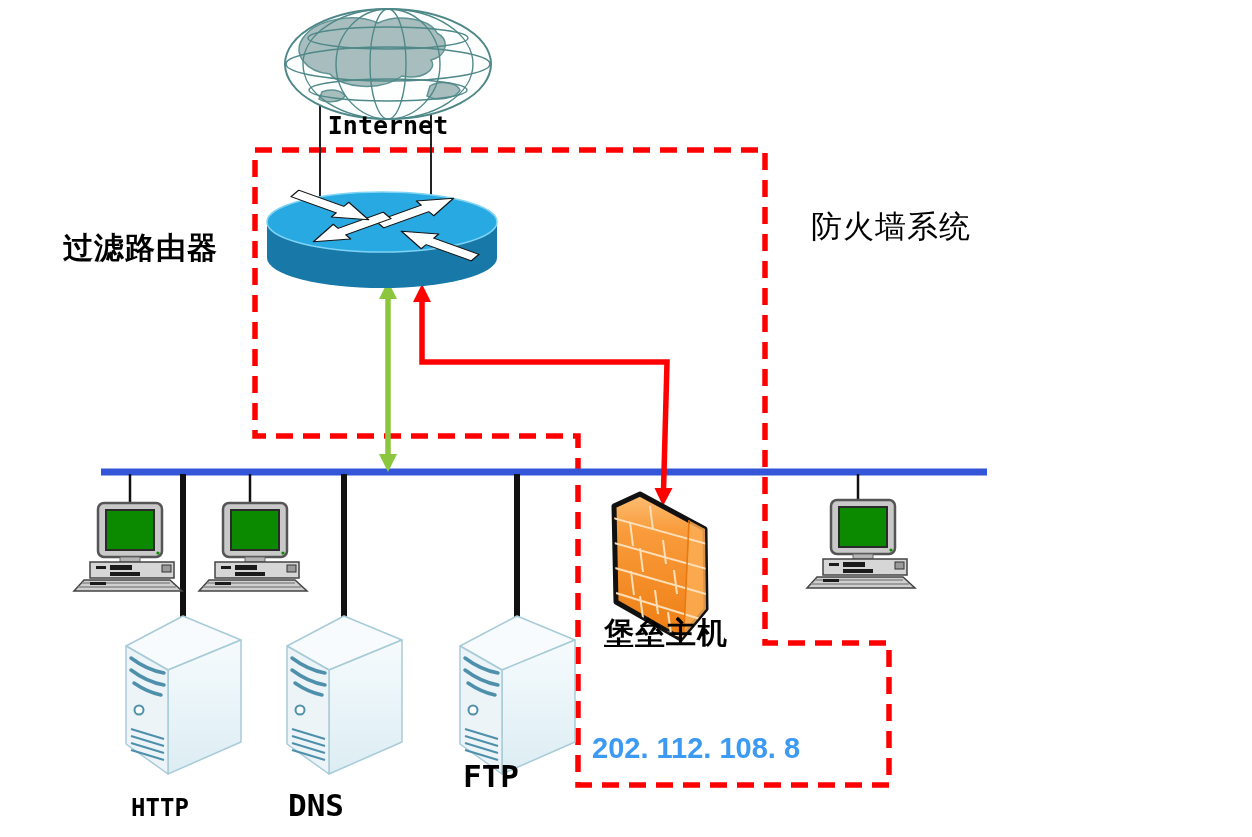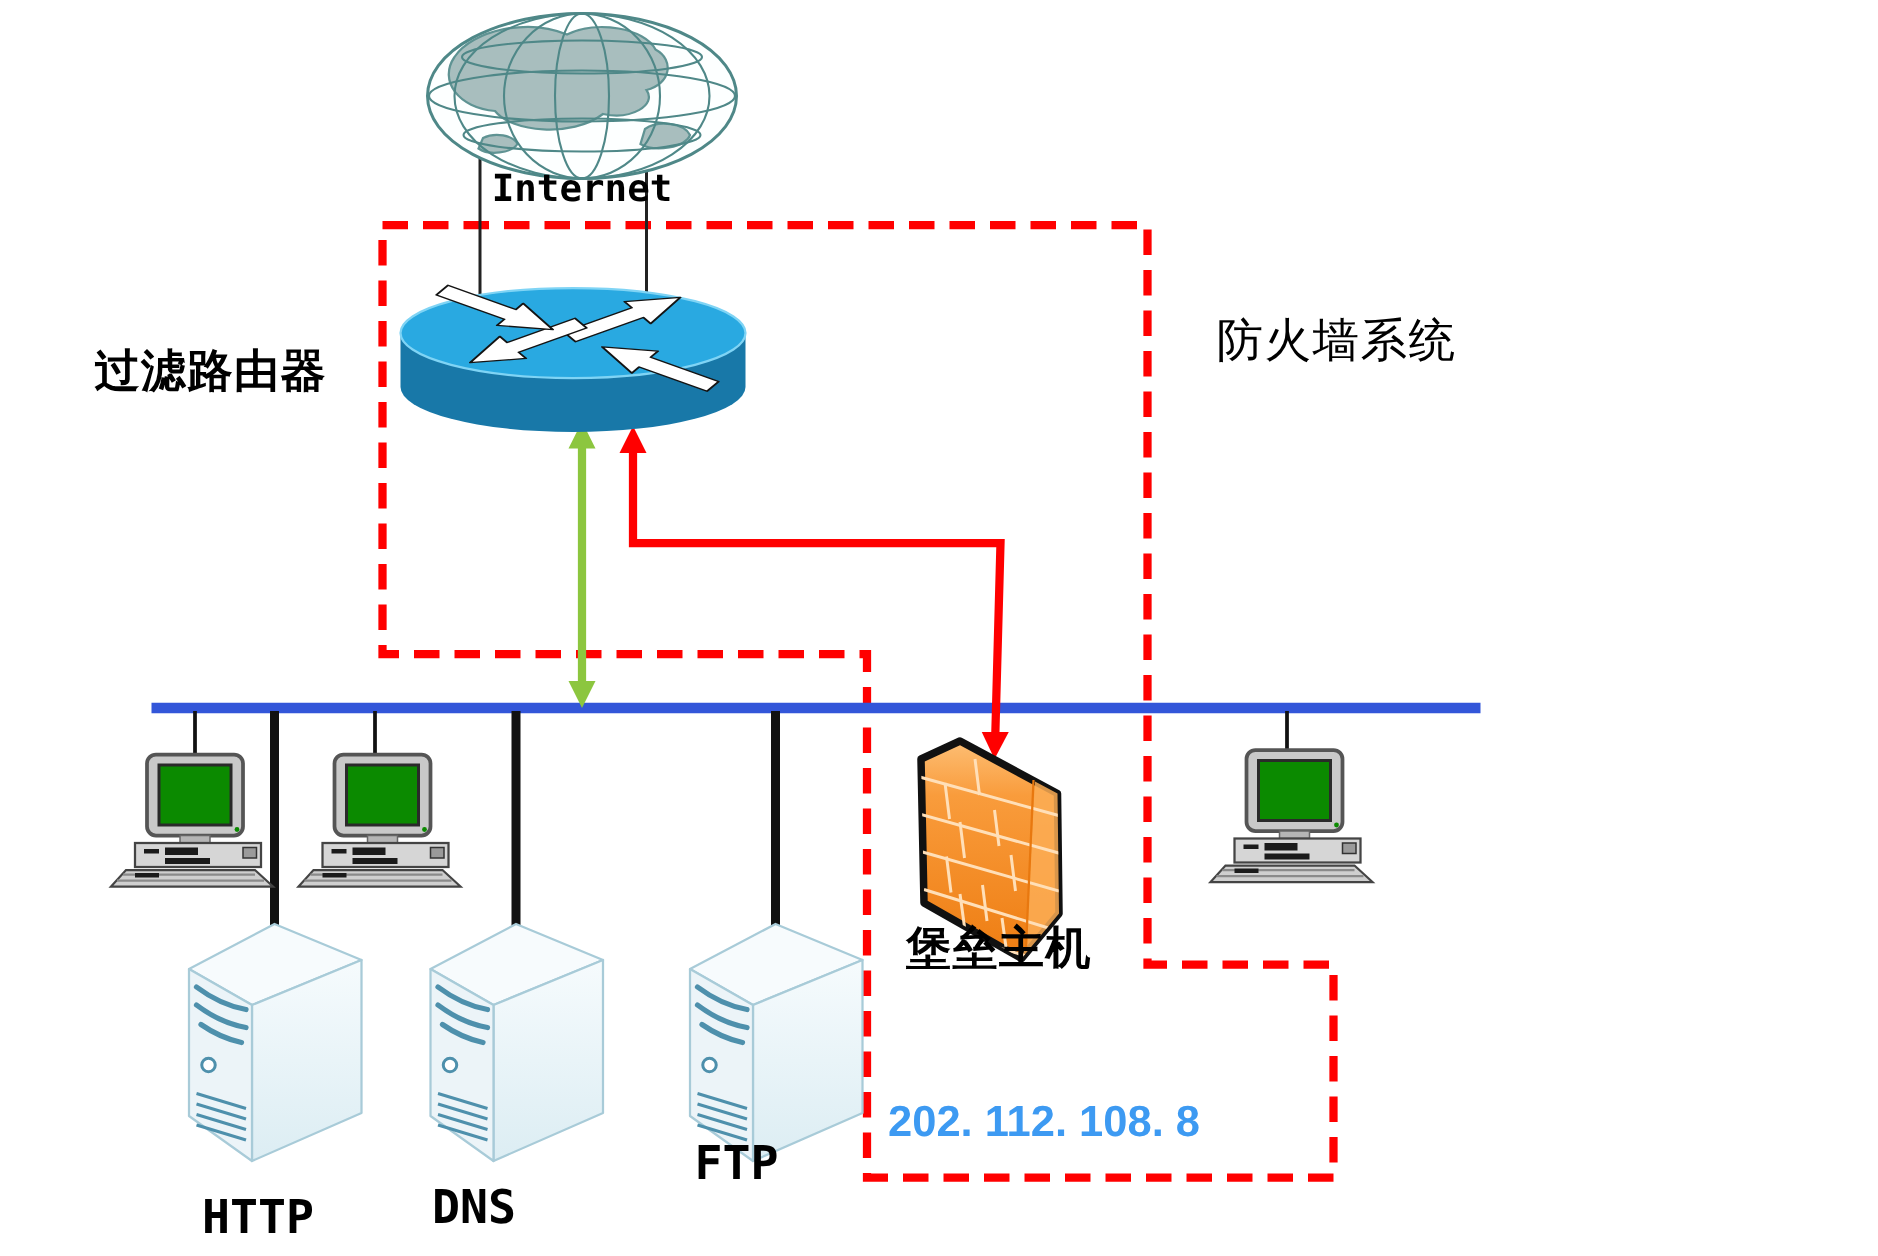--- a/index.html
+++ b/index.html
@@ -159,17 +159,17 @@
   <div class="lbl mono ctr" style="left:388px;top:112px;font-size:25px;">Internet</div>
 
   <div class="lbl cn" style="left:811px;top:210px;font-size:31px;font-weight:500;">防火墙系统</div>
 
   <div class="lbl b cn" style="left:63px;top:231px;">过滤路由器</div>
 
 
   <div class="lbl b cn" style="left:592px;top:616px;margin-left:12px;">堡垒主机</div>
   <div class="lbl b blue" style="left:592px;top:693px;font-size:29px;margin-top:40px;">202. 112. 108. 8</div>
 
-  <div class="lbl mono ctr" style="left:172px;top:795px;font-size:31px;">HTTP</div>
+  <div class="lbl mono ctr" style="left:160px;top:795px;font-size:24px;">HTTP</div>
   <div class="lbl mono ctr" style="left:316px;top:788px;font-size:31px;">DNS</div>
   <div class="lbl mono ctr" style="left:491px;top:759px;font-size:31px;">FTP</div>
 
 </div>
 
 </body></html>

